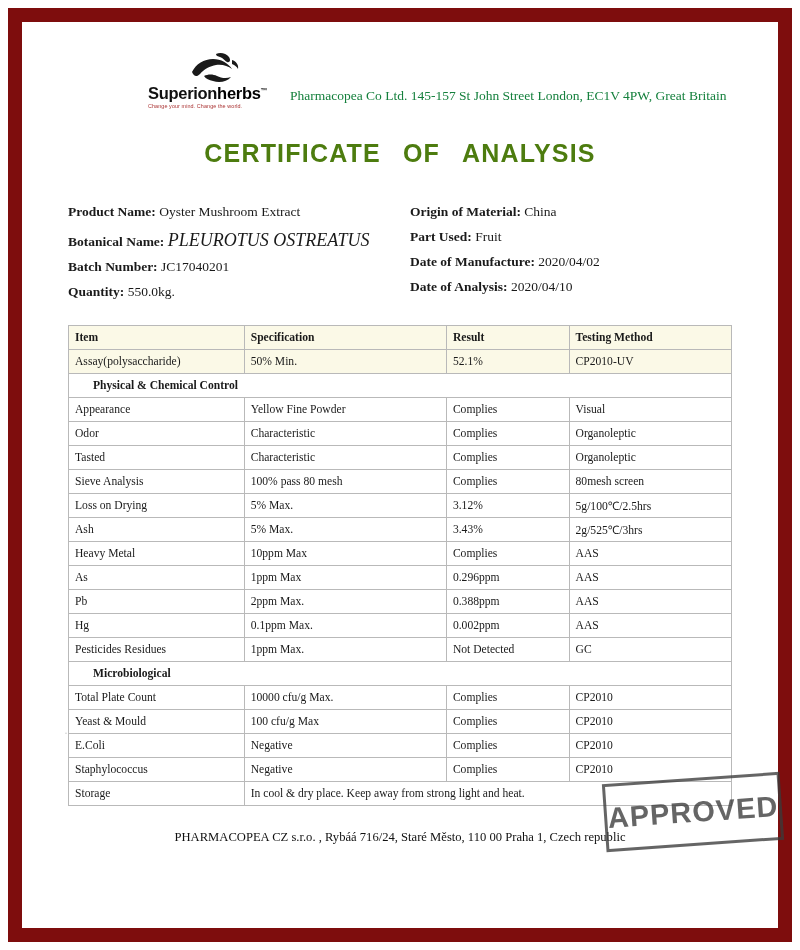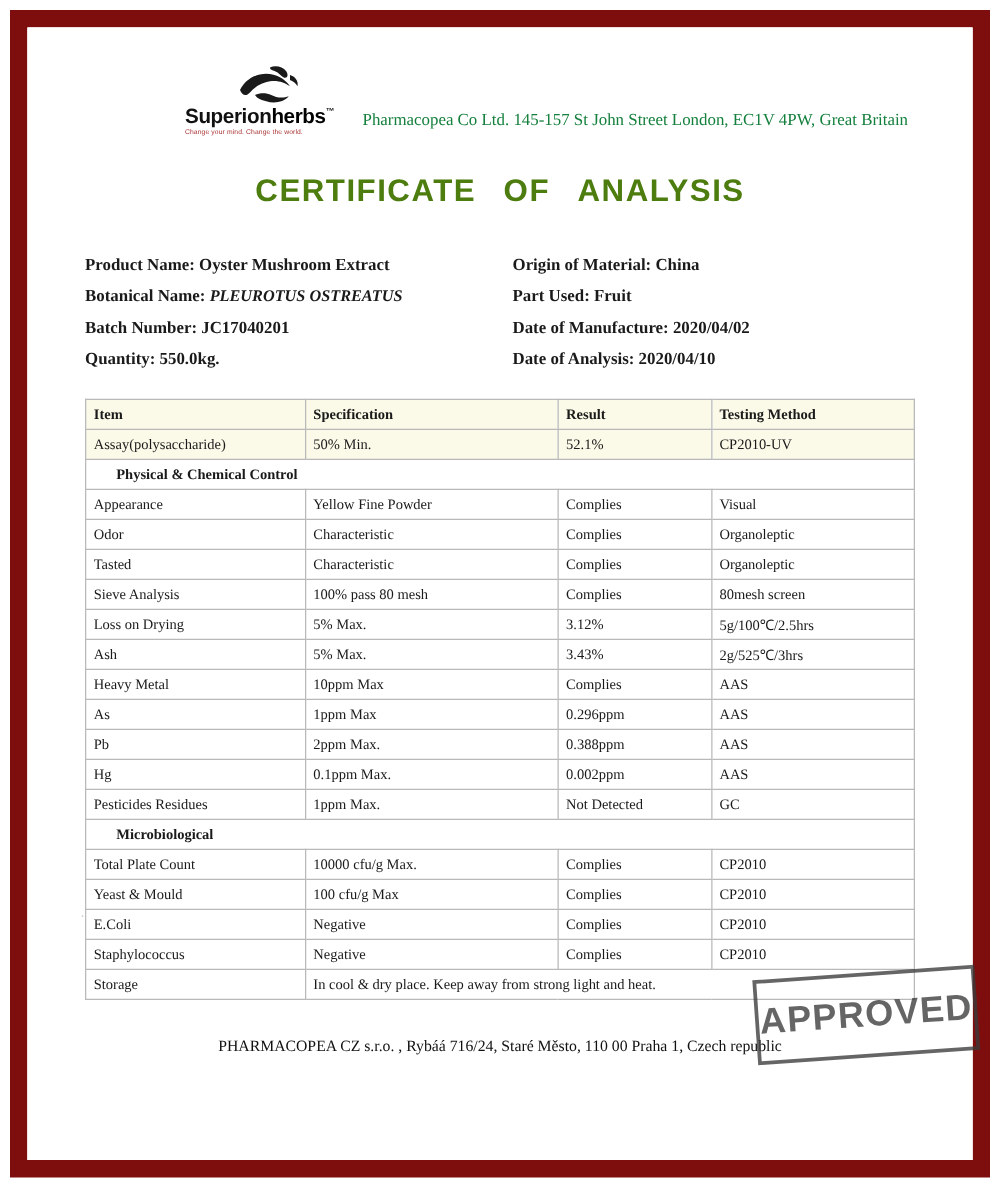--- a/index.html
+++ b/index.html
@@ -113,22 +113,22 @@
     font-size: 13.5px;
   }
   .meta-col { flex: 0 0 50%; }
   .meta-col.right { padding-left: 10px; }
   .meta-row {
     margin-bottom: 8px;
     white-space: nowrap;
     line-height: 1.25;
   }
   .meta-label { font-weight: 700; }
-  .meta-value { font-weight: 700; }
-  .meta-value.italic { font-style: italic; font-size: 13px; }
+  .meta-value { font-weight: 400; }
+  .meta-value.italic { font-style: italic; font-size: 18px; }
 
   
   table.coa {
     width: 100%;
     border-collapse: collapse;
     margin-top: 16px;
     font-size: 11.6px;
     table-layout: fixed;
   }
   table.coa td, table.coa th {
@@ -158,21 +158,21 @@
     padding-left: 24px;
   }
   tr.concl td {
     font-weight: 700;
   }
   tr.concl td.val { font-weight: 400; }
   tr.storage td.val { font-weight: 400; }
 
   
   .footer {
-    margin-top: 30px;
+    margin-top: 24px;
     text-align: center;
     font-size: 12.6px;
     color: #111;
     white-space: nowrap;
   }
 
   
   .stamp {
     position: absolute;
     right: 18px;

